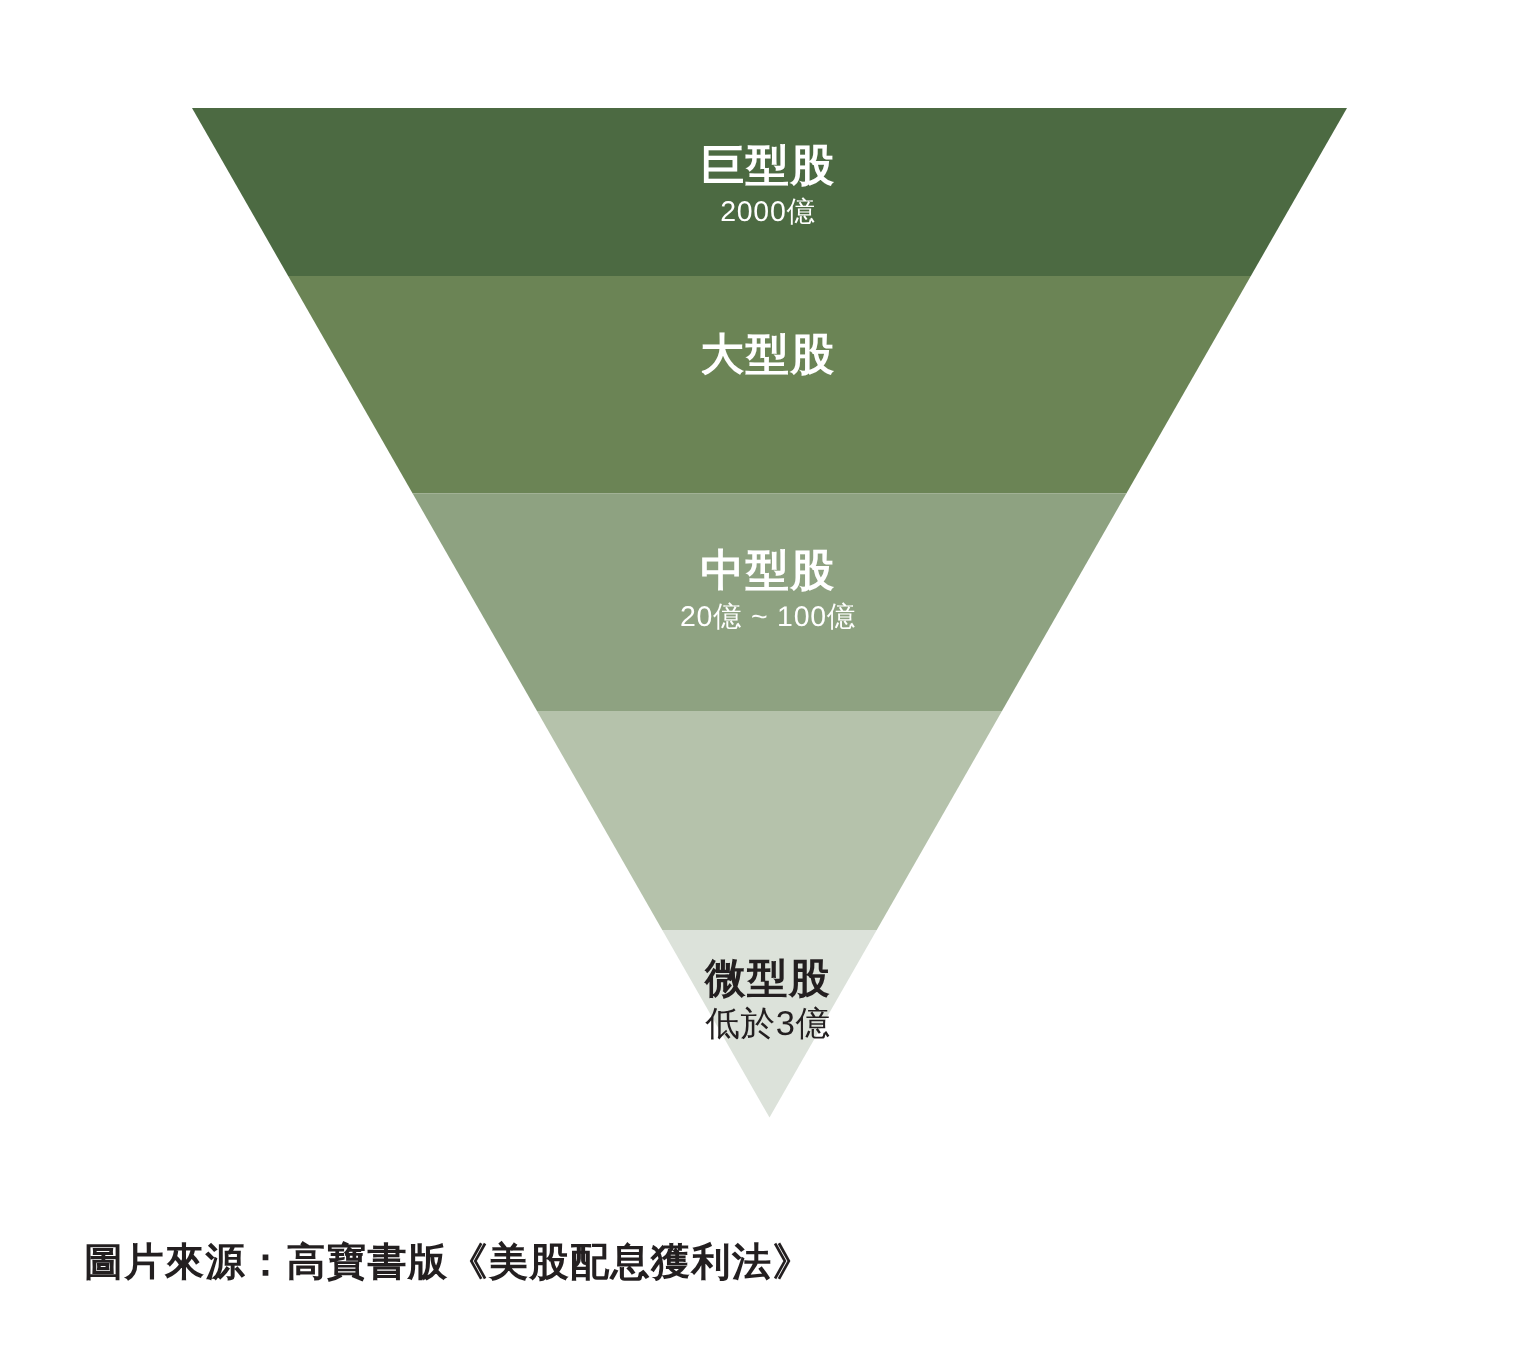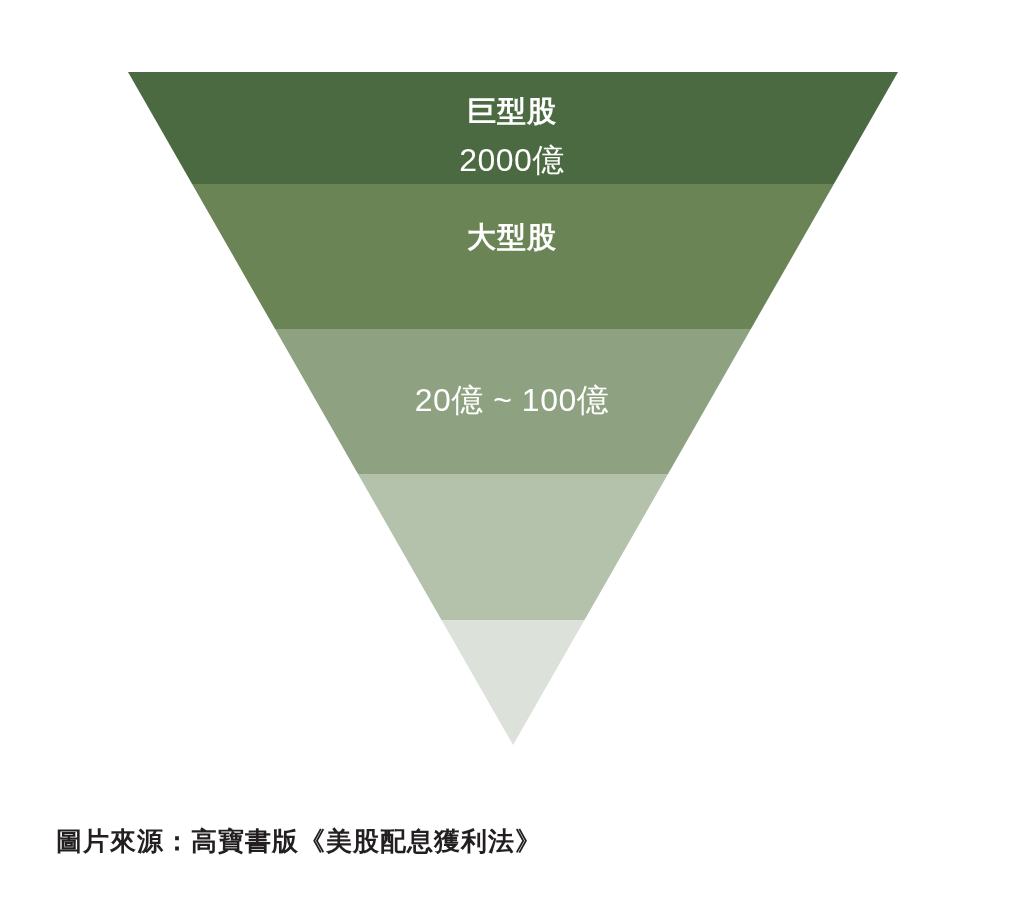--- a/index.html
+++ b/index.html
@@ -57,25 +57,25 @@
   }
 
   .band-title {
     font-size: 29px;
     font-weight: bold;
     letter-spacing: 1px;
     display: block;
   }
 
   .band-value {
-    font-size: 32px;
+    font-size: 19px;
     font-weight: normal;
     letter-spacing: 0.5px;
     display: block;
-    margin-top: 18px;
+    margin-top: 6px;
   }
 
   .light-text .band-title,
   .light-text .band-value { color: #ffffff; }
 
   .dark-text .band-title,
   .dark-text .band-value { color: #231f20; }
 
   
   .lvl0 { top: 96px; }
@@ -123,23 +123,28 @@
       <div class="band-label lvl0 light-text">
         <span class="band-title">巨型股</span>
         <span class="band-value">2000億</span>
       </div>
 
       <div class="band-label lvl1 light-text">
         <span class="band-title">大型股</span>
       </div>
 
       <div class="band-label lvl2 light-text">
+        <span class="band-title">中型股</span>
         <span class="band-value">20億 ~ 100億</span>
       </div>
 
 
+      <div class="band-label lvl4 dark-text">
+        <span class="band-title">微型股</span>
+        <span class="band-value">低於3億</span>
+      </div>
 
     </div>
   </div>
 
   <div class="caption" style="color: rgb(35, 31, 32);">圖片來源：高寶書版《美股配息獲利法》</div>
 
 </div>
 
 </body></html>

